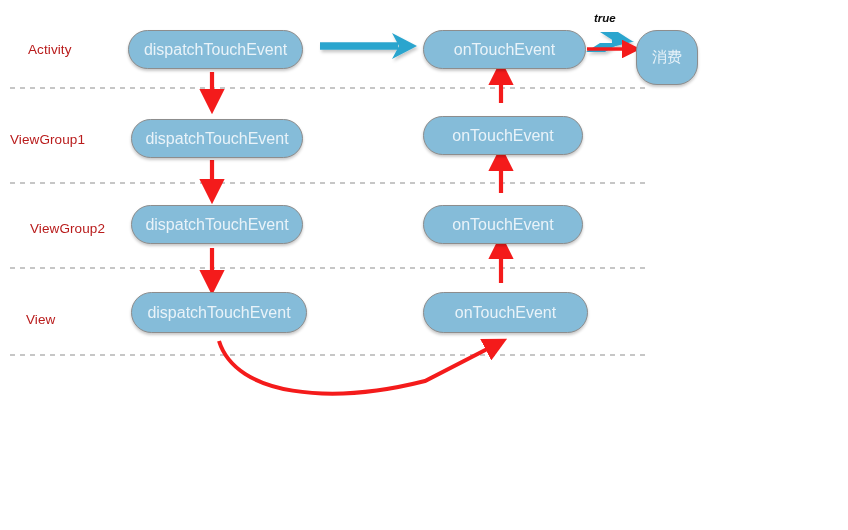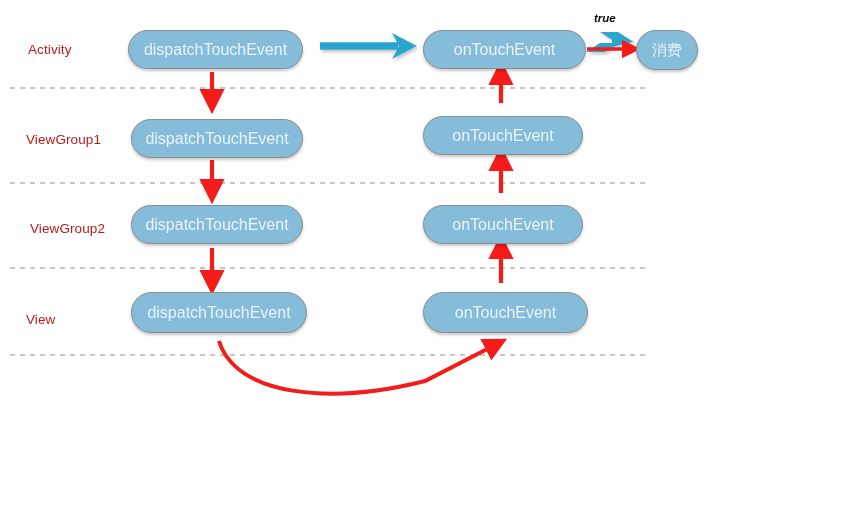--- a/index.html
+++ b/index.html
@@ -113,32 +113,32 @@
     <g filter="url(#soft-shadow)">
       <path d="M600,32 L618,32 L632,41 L614,41 z" fill="#2ba5ce"></path>
       <path d="M600,43 L620,43 L605,52 L586,52 z" fill="#2ba5ce"></path>
       <path d="M612,36 L634,41.5 L612,47 z" fill="#2ba5ce"></path>
     </g>
 
     <line x1="587" y1="49" x2="630" y2="49" stroke="#f41b1b" stroke-width="3.4" marker-end="url(#red-head-sm)"></line>
   </svg>
 
   <div class="row-label" style="left:28px; top:42px;">Activity</div>
-  <div class="row-label" style="left:26px; top:132px;">ViewGroup1</div>
+  <div class="row-label" style="left:10px; top:132px;">ViewGroup1</div>
   <div class="row-label" style="left:30px; top:221px;">ViewGroup2</div>
   <div class="row-label" style="left:26px; top:312px;">View</div>
 
   <div class="node" style="left:128px; top:30px;  width:175px; height:39px;">dispatchTouchEvent</div>
   <div class="node" style="left:131px; top:119px; width:172px; height:39px;">dispatchTouchEvent</div>
   <div class="node" style="left:131px; top:205px; width:172px; height:39px;">dispatchTouchEvent</div>
   <div class="node" style="left:131px; top:292px; width:176px; height:41px;">dispatchTouchEvent</div>
 
   <div class="node" style="left:423px; top:30px;  width:163px; height:39px;">onTouchEvent</div>
   <div class="node" style="left:423px; top:116px; width:160px; height:39px;">onTouchEvent</div>
   <div class="node" style="left:423px; top:205px; width:160px; height:39px;">onTouchEvent</div>
   <div class="node" style="left:423px; top:292px; width:165px; height:41px;">onTouchEvent</div>
 
-  <div class="node cjk" style="left:636px; top:30px; width:62px; height:40px;">消费</div>
+  <div class="node cjk" style="left:636px; top:30px; width:62px; height:55px;">消费</div>
 
   <div class="edge-label" style="left:594px; top:12px;">true</div>
 
 
 </div>
 
 </body></html>

